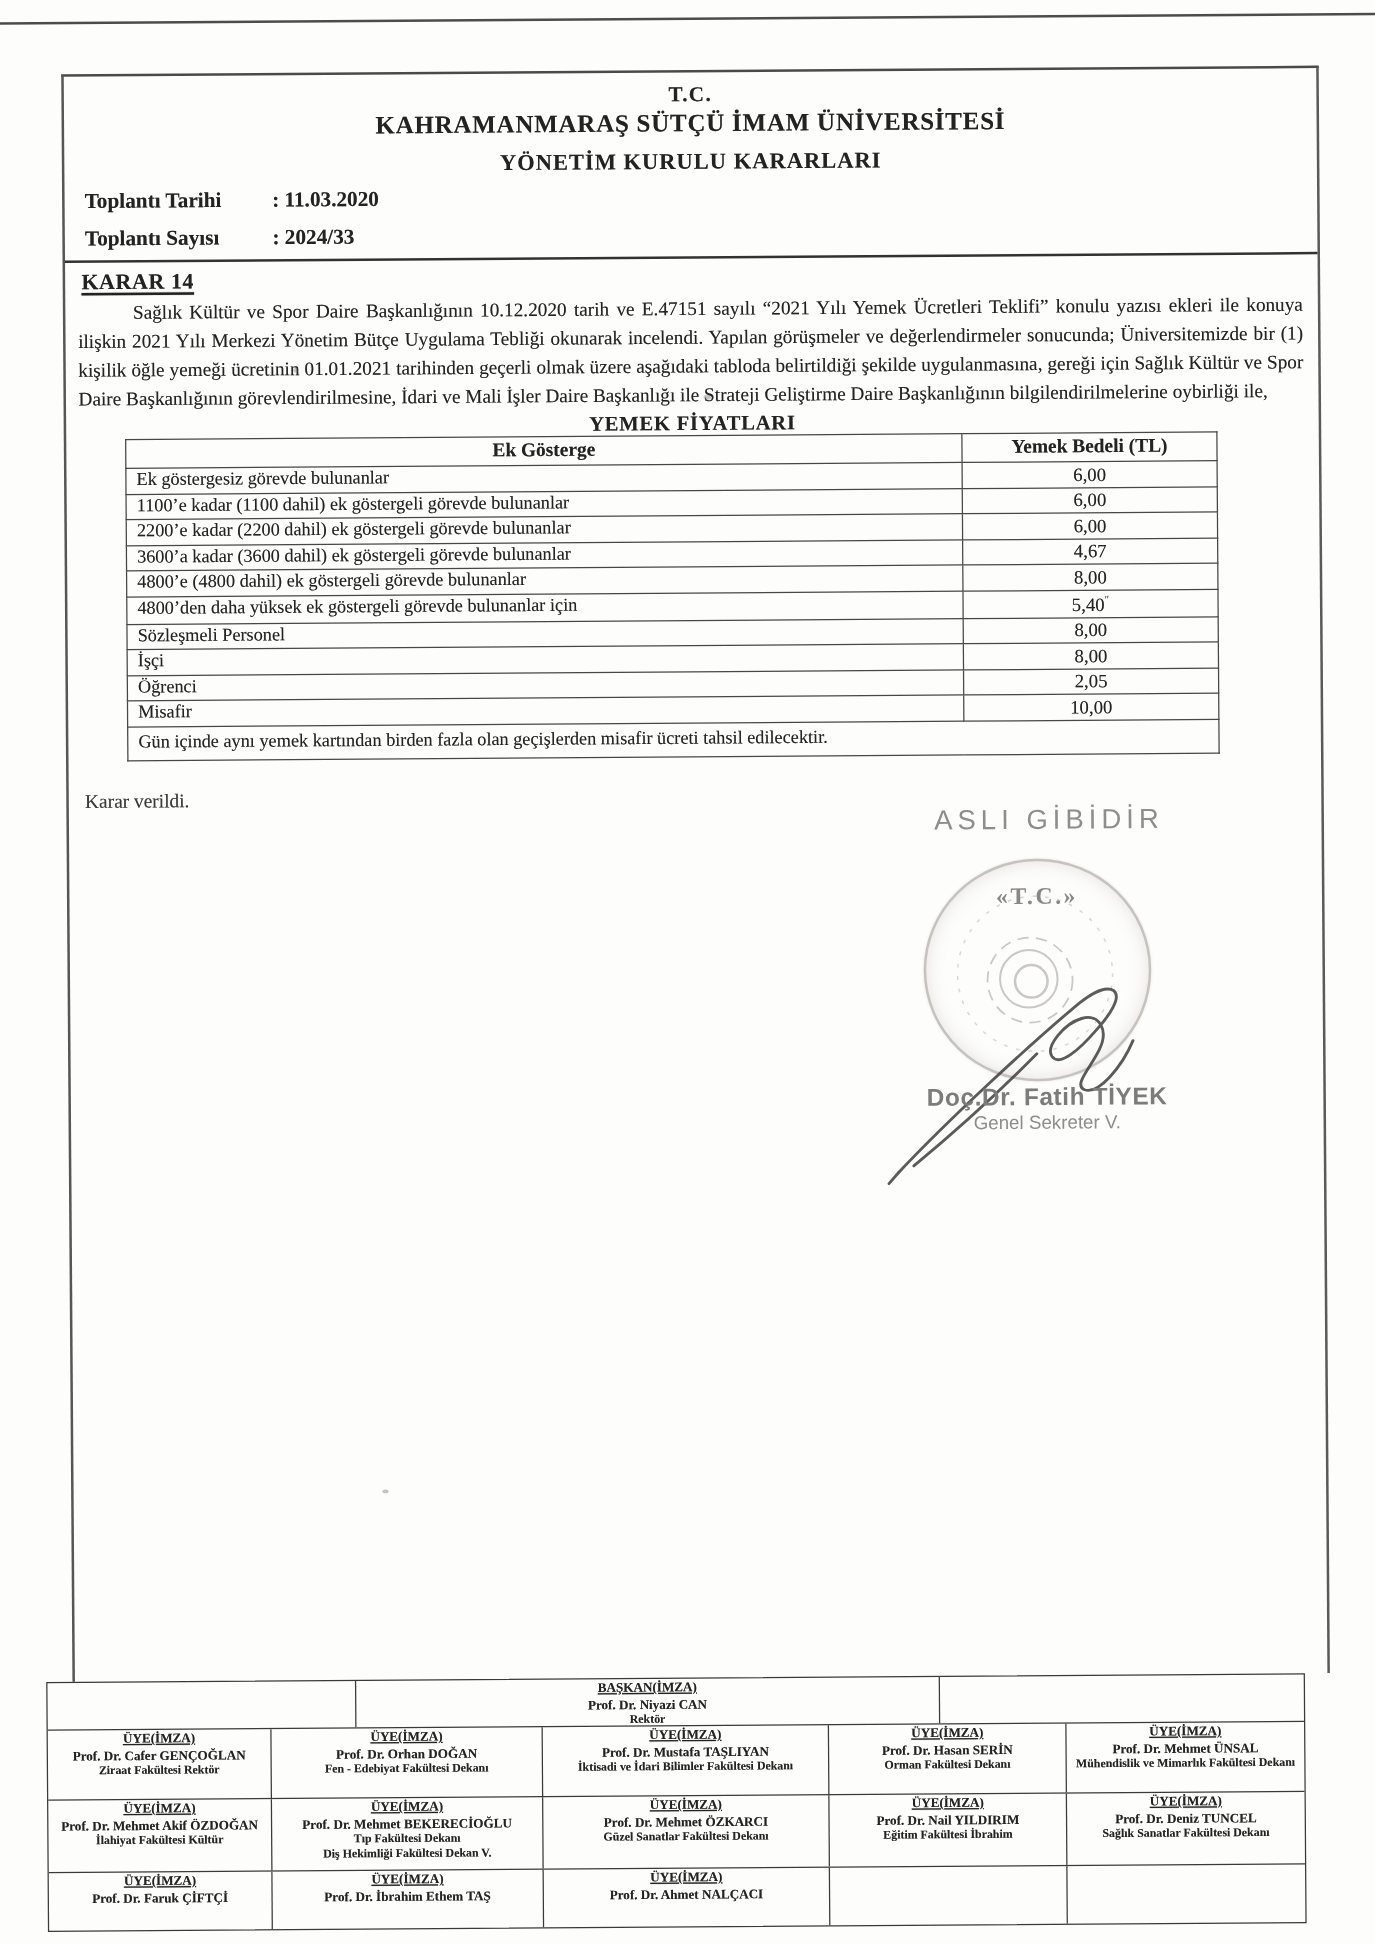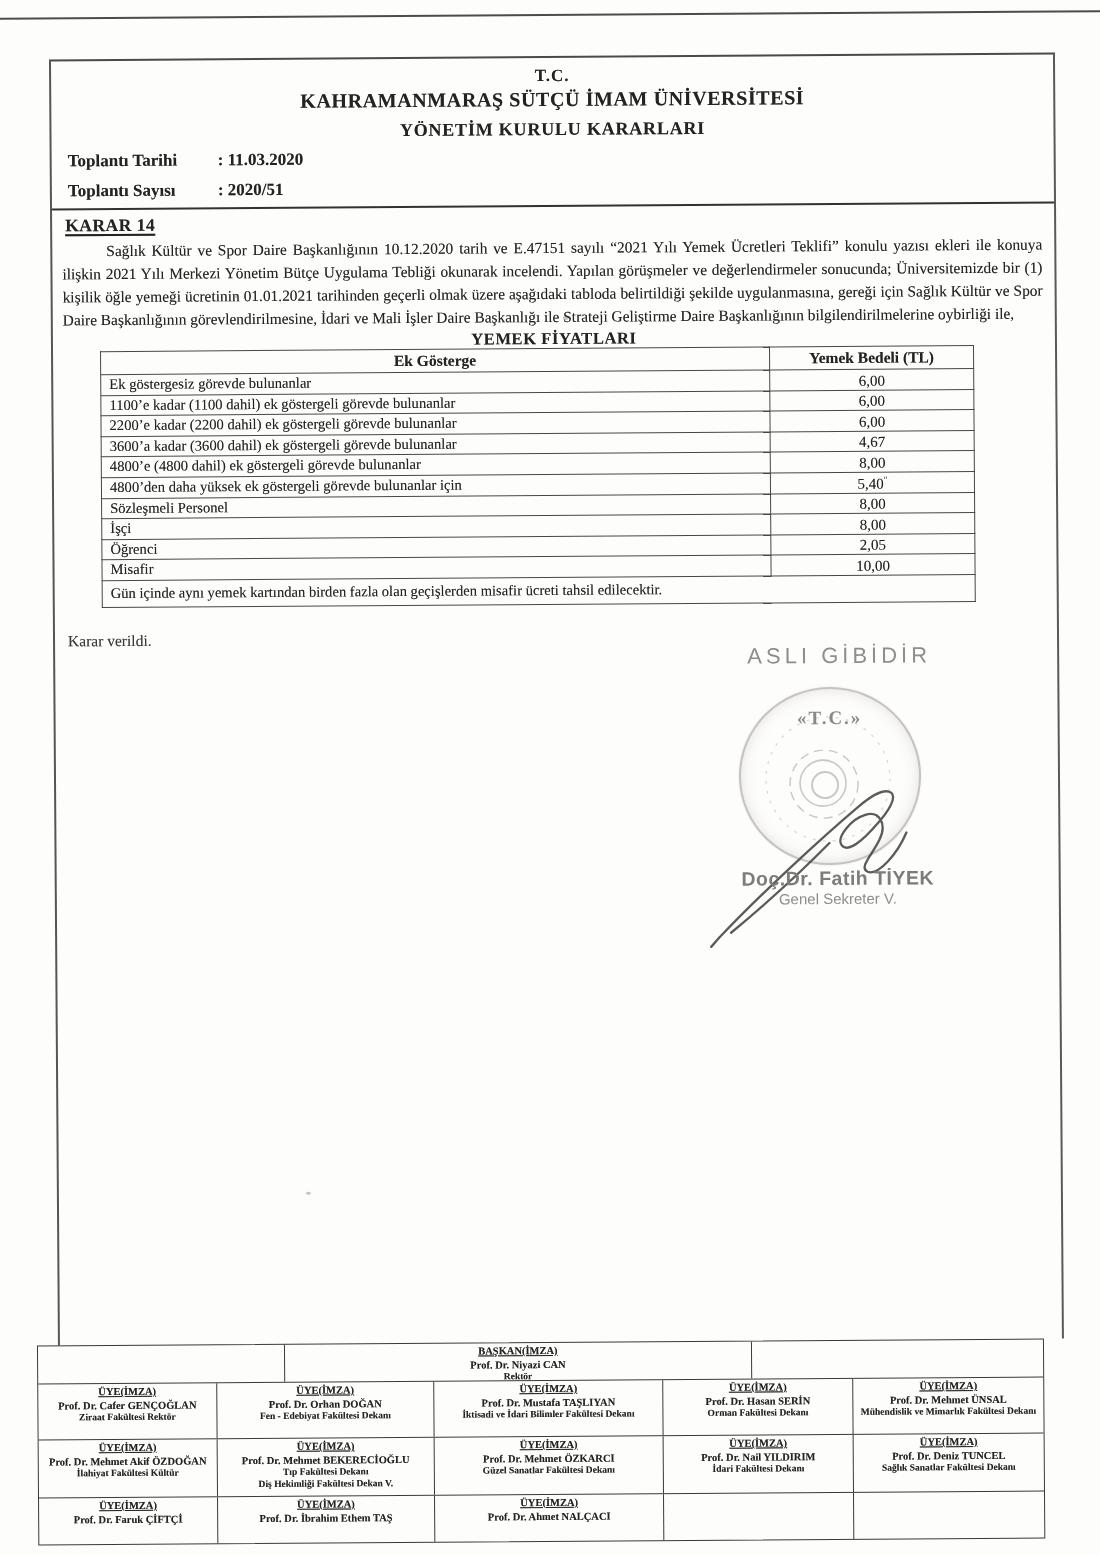--- a/index.html
+++ b/index.html
@@ -110,21 +110,21 @@
 
   <div class="frame">
     <div class="tc">T.C.</div>
     <div class="uni">KAHRAMANMARAŞ SÜTÇÜ İMAM ÜNİVERSİTESİ</div>
     <div class="board">YÖNETİM KURULU KARARLARI</div>
 
     <div class="meta-line">
       <span class="lbl">Toplantı Tarihi</span><span>: 11.03.2020</span>
     </div>
     <div class="meta-line">
-      <span class="lbl">Toplantı Sayısı</span><span>: 2020/51</span>
+      <span class="lbl">Toplantı Sayısı</span><span>: 2024/33</span>
     </div>
 
     <div class="divider"></div>
 
     <div class="karar">KARAR 14</div>
     <p class="body-text">Sağlık Kültür ve Spor Daire Başkanlığının 10.12.2020 tarih ve E.47151 sayılı “2021 Yılı Yemek Ücretleri Teklifi” konulu yazısı ekleri ile konuya ilişkin 2021 Yılı Merkezi Yönetim Bütçe Uygulama Tebliği okunarak incelendi. Yapılan görüşmeler ve değerlendirmeler sonucunda; Üniversitemizde bir (1) kişilik öğle yemeği ücretinin 01.01.2021 tarihinden geçerli olmak üzere aşağıdaki tabloda belirtildiği şekilde uygulanmasına, gereği için Sağlık Kültür ve Spor Daire Başkanlığının görevlendirilmesine, İdari ve Mali İşler Daire Başkanlığı ile Strateji Geliştirme Daire Başkanlığının bilgilendirilmelerine oybirliği ile,</p>
 
     <div class="table-title">YEMEK FİYATLARI</div>
 
     <table class="price-table">
@@ -260,21 +260,21 @@
           <div class="sig-fac">Diş Hekimliği Fakültesi Dekan V.</div>
         </div>
         <div class="sig-cell">
           <div class="sig-role">ÜYE(İMZA)</div>
           <div class="sig-name">Prof. Dr. Mehmet ÖZKARCI</div>
           <div class="sig-fac">Güzel Sanatlar Fakültesi Dekanı</div>
         </div>
         <div class="sig-cell">
           <div class="sig-role">ÜYE(İMZA)</div>
           <div class="sig-name">Prof. Dr. Nail YILDIRIM</div>
-          <div class="sig-fac">İdari Fakültesi Dekanı</div>
+          <div class="sig-fac">Eğitim Fakültesi İbrahim</div>
         </div>
         <div class="sig-cell">
           <div class="sig-role">ÜYE(İMZA)</div>
           <div class="sig-name">Prof. Dr. Deniz TUNCEL</div>
           <div class="sig-fac">Sağlık Sanatlar Fakültesi Dekanı</div>
         </div>
       </div>
     <div class="sig-row five row-d" id="sig-row-3">
         <div class="sig-cell">
           <div class="sig-role">ÜYE(İMZA)</div>

